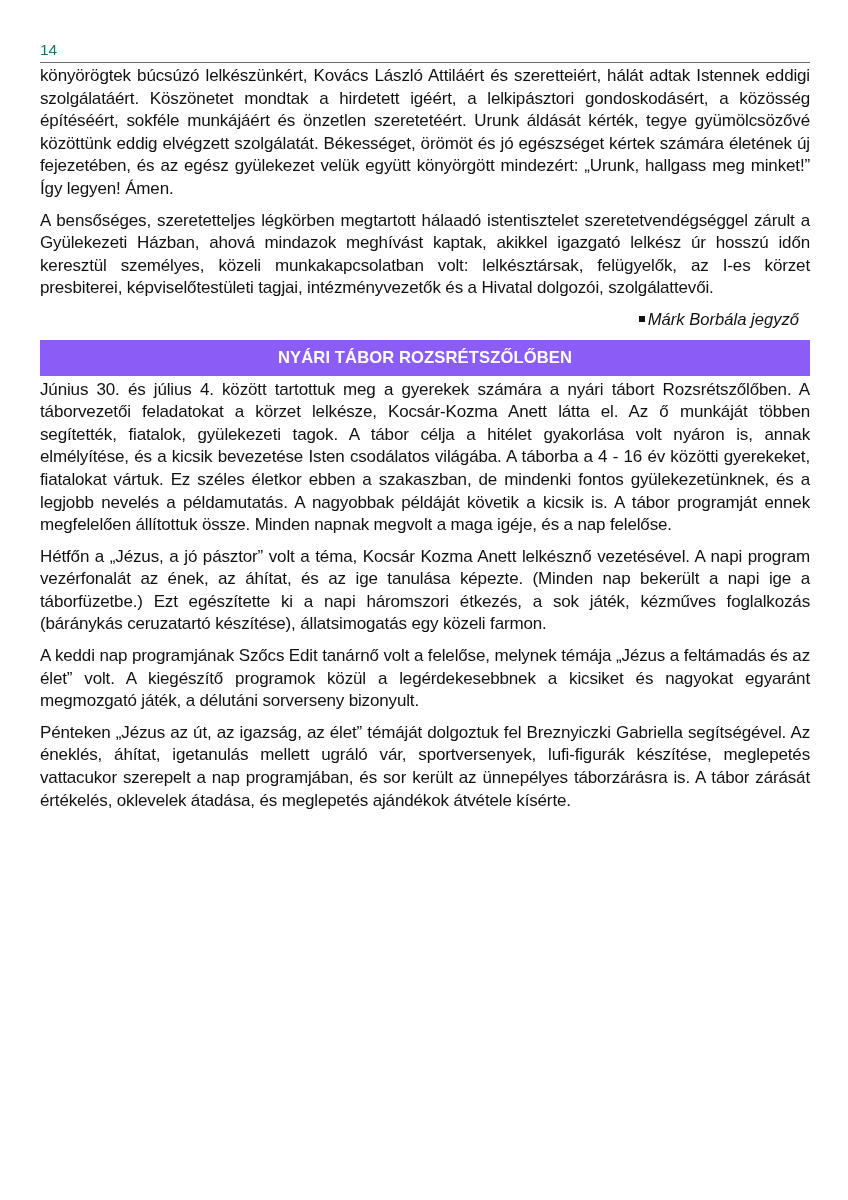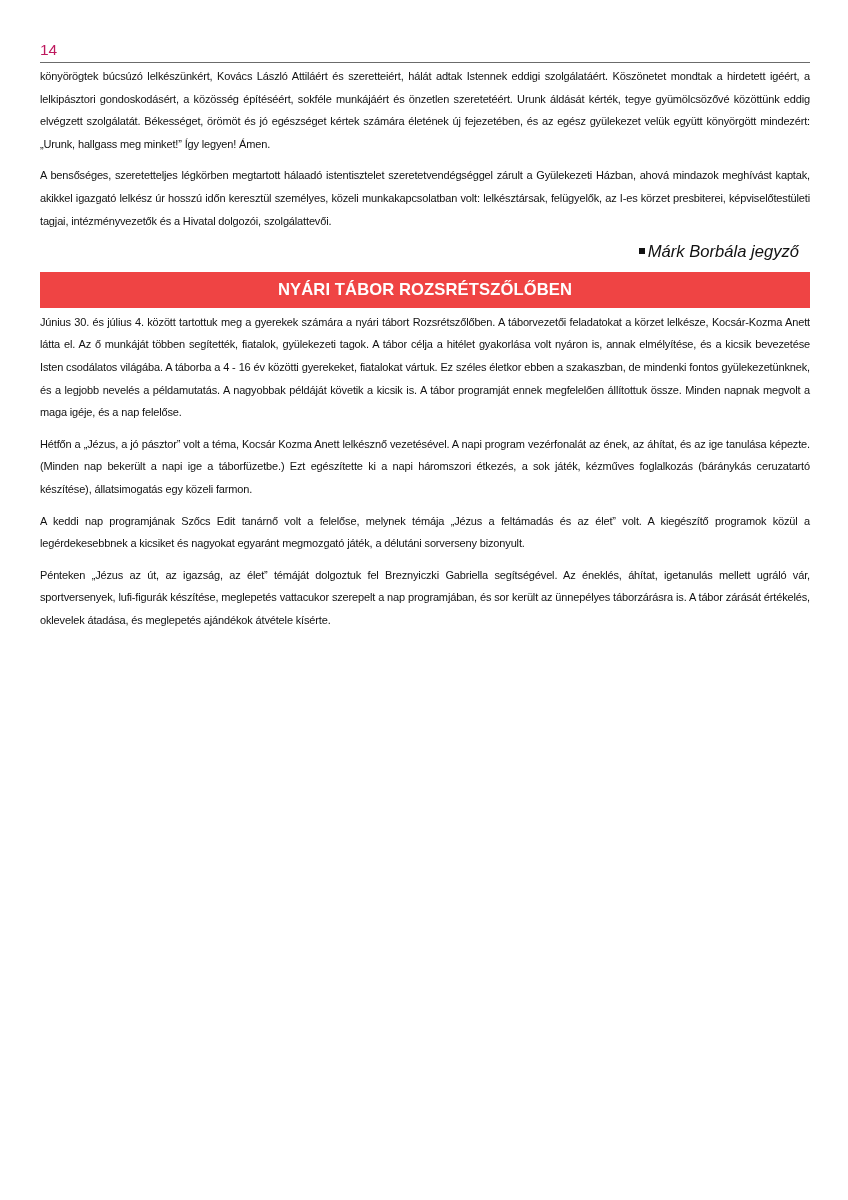--- a/index.html
+++ b/index.html
@@ -22,24 +22,24 @@
       width: 770px;
     }
     .running-header {
       display: flex;
       justify-content: space-between;
       align-items: flex-end;
       font-size: 15.5px;
       line-height: 20px;
       padding-bottom: 2px;
       border-bottom: 1.5px solid #6b6b6b;
-      color: #be185d;
+      color: #0f766e;
     }
     .body-text {
-      font-size: 11px;
+      font-size: 17px;
       line-height: 22.6px;
       text-align: justify;
       margin: 0 0 9px 0;
       letter-spacing: -0.15px;
     }
     .first-para {
       margin-top: 2px;
     }
     .signature {
       text-align: right;
@@ -50,21 +50,21 @@
     }
     .signature .bullet {
       display: inline-block;
       width: 6px;
       height: 6px;
       background: #111;
       margin-right: 3px;
       vertical-align: 3px;
     }
     .section-banner {
-      background: #ef4444;
+      background: #8b5cf6;
       color: #ffffff;
       font-weight: bold;
       text-align: center;
       font-size: 16.6px;
       height: 36px;
       line-height: 36px;
       margin: 6px 0 3px 0;
       letter-spacing: 0.1px;
     }
   </style>

